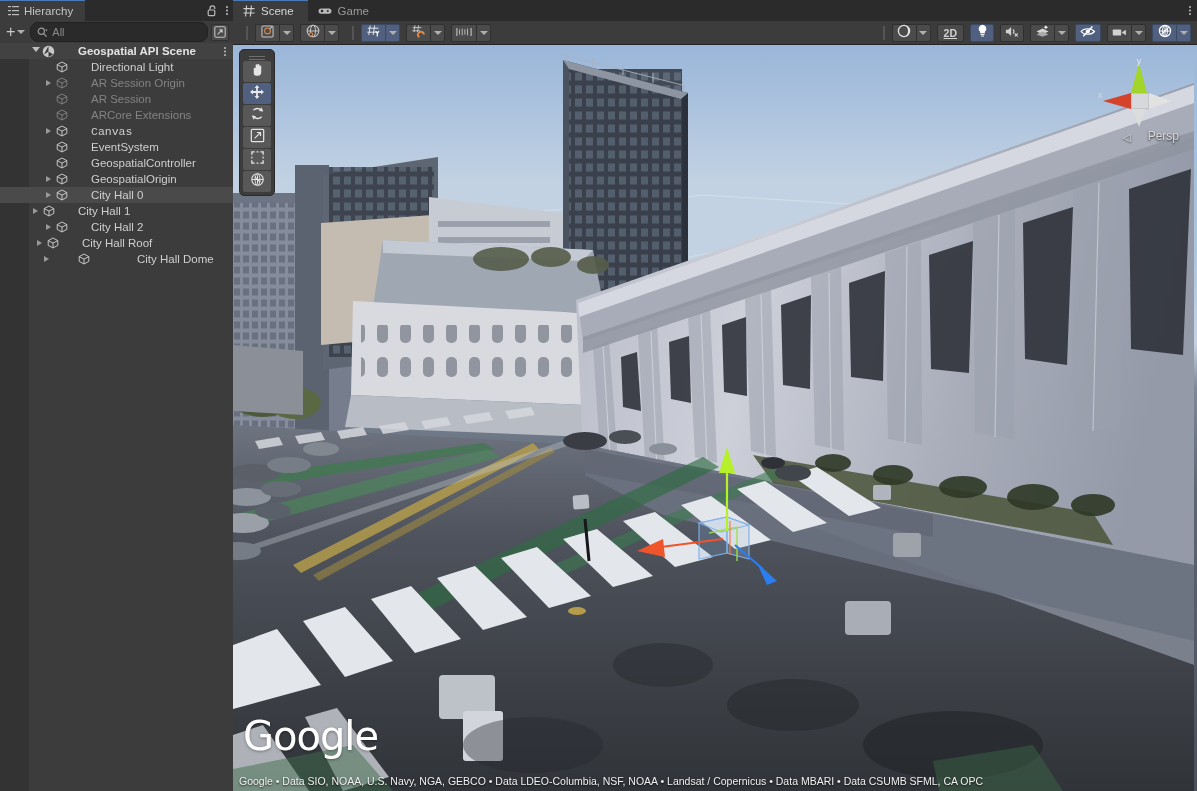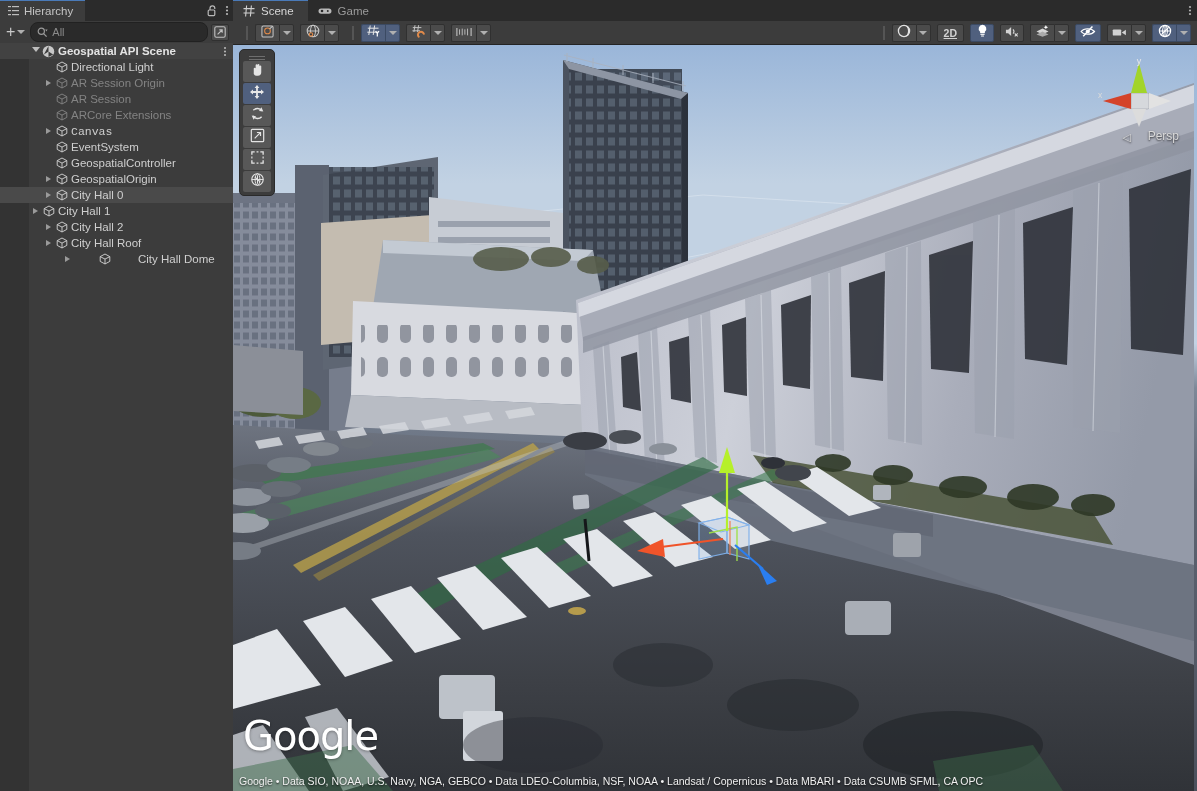--- a/index.html
+++ b/index.html
@@ -35,21 +35,21 @@
   .hier-body { flex:1; position:relative; background:#3c3c3c; overflow:hidden; }
   .hier-gutter { position:absolute; left:0; top:0; bottom:0; width:29px; background:#333333; }
   .row { height:16px; display:flex; align-items:center; position:relative; font-size:11.5px; color:#cfcfcf; white-space:nowrap;}
   .row.scene-row { background:#424242; font-weight:bold; color:#e4e4e4; }
   .row.selected { background:#4a4a4a; }
   .row.dim { color:#838383; }
   .row .tri { width:11px; display:flex; align-items:center; justify-content:center; flex:0 0 11px;}
   .tri i { width:0;height:0;border-top:3.5px solid transparent;border-bottom:3.5px solid transparent;border-left:5px solid #9a9a9a; display:block;}
   .tri.open i { border-left:4px solid transparent;border-right:4px solid transparent;border-top:5px solid #bdbdbd; }
   .row .cube { width:15px; flex:0 0 15px; display:flex; align-items:center; justify-content:center;}
-  .row .lbl { padding-left:2px; }
+  .row .lbl { padding-left:2px;margin-left:20px; }
   .row .rowdots { position:absolute; right:6px; top:0; height:16px; display:flex; align-items:center;}
 
   
   .mainarea { flex:1; height:791px; display:flex; flex-direction:column; background:#5eead4; position:relative;}
   .tabbar { height:21px; background:#2b2b2b; display:flex; align-items:flex-end; position:relative;}
   .tab { height:21px; display:flex; align-items:center; gap:6px; padding:0 14px 0 10px; font-size:11.5px; color:#9b9b9b; position:relative;}
   .tab.active { background:#3c3c3c; color:#d6d6d6; }
   .tab.active::after{content:"";position:absolute;left:0;top:0;right:0;height:1px;background:#4a7ab8;}
   .tabbar-dots { position:absolute; right:5px; top:0; height:21px; display:flex; align-items:center;}
 
@@ -287,33 +287,33 @@
               <i></i>
             </span>
             <span class="cube">
               <svg width="12" height="12" viewBox="0 0 14 14">
                 <polygon points="7,1.2 12.6,4.2 12.6,9.8 7,12.8 1.4,9.8 1.4,4.2" fill="none" stroke="#cfcfcf" stroke-width="1.1" stroke-linejoin="round"></polygon>
                 <path d="M1.4 4.2 L7 7.1 L12.6 4.2 M7 7.1 L7 12.8" fill="none" stroke="#cfcfcf" stroke-width="1.1"></path>
               </svg>
             </span>
             <span class="lbl">City Hall 2</span>
           </div>
-          <div class="row" style="padding-left: 43px;">
+          <div class="row" style="padding-left: 34px;">
             <span class="tri">
               <i></i>
             </span>
             <span class="cube">
               <svg width="12" height="12" viewBox="0 0 14 14">
                 <polygon points="7,1.2 12.6,4.2 12.6,9.8 7,12.8 1.4,9.8 1.4,4.2" fill="none" stroke="#cfcfcf" stroke-width="1.1" stroke-linejoin="round"></polygon>
                 <path d="M1.4 4.2 L7 7.1 L12.6 4.2 M7 7.1 L7 12.8" fill="none" stroke="#cfcfcf" stroke-width="1.1"></path>
               </svg>
             </span>
             <span class="lbl">City Hall Roof</span>
           </div>
-          <div class="row" style="padding-left: 62px; gap: 24px;">
+          <div class="row" style="padding-left: 41px; gap: 24px;">
             <span class="tri">
               <i></i>
             </span>
             <span class="cube">
               <svg width="12" height="12" viewBox="0 0 14 14">
                 <polygon points="7,1.2 12.6,4.2 12.6,9.8 7,12.8 1.4,9.8 1.4,4.2" fill="none" stroke="#cfcfcf" stroke-width="1.1" stroke-linejoin="round"></polygon>
                 <path d="M1.4 4.2 L7 7.1 L12.6 4.2 M7 7.1 L7 12.8" fill="none" stroke="#cfcfcf" stroke-width="1.1"></path>
               </svg>
             </span>
             <span class="lbl">City Hall Dome</span>

